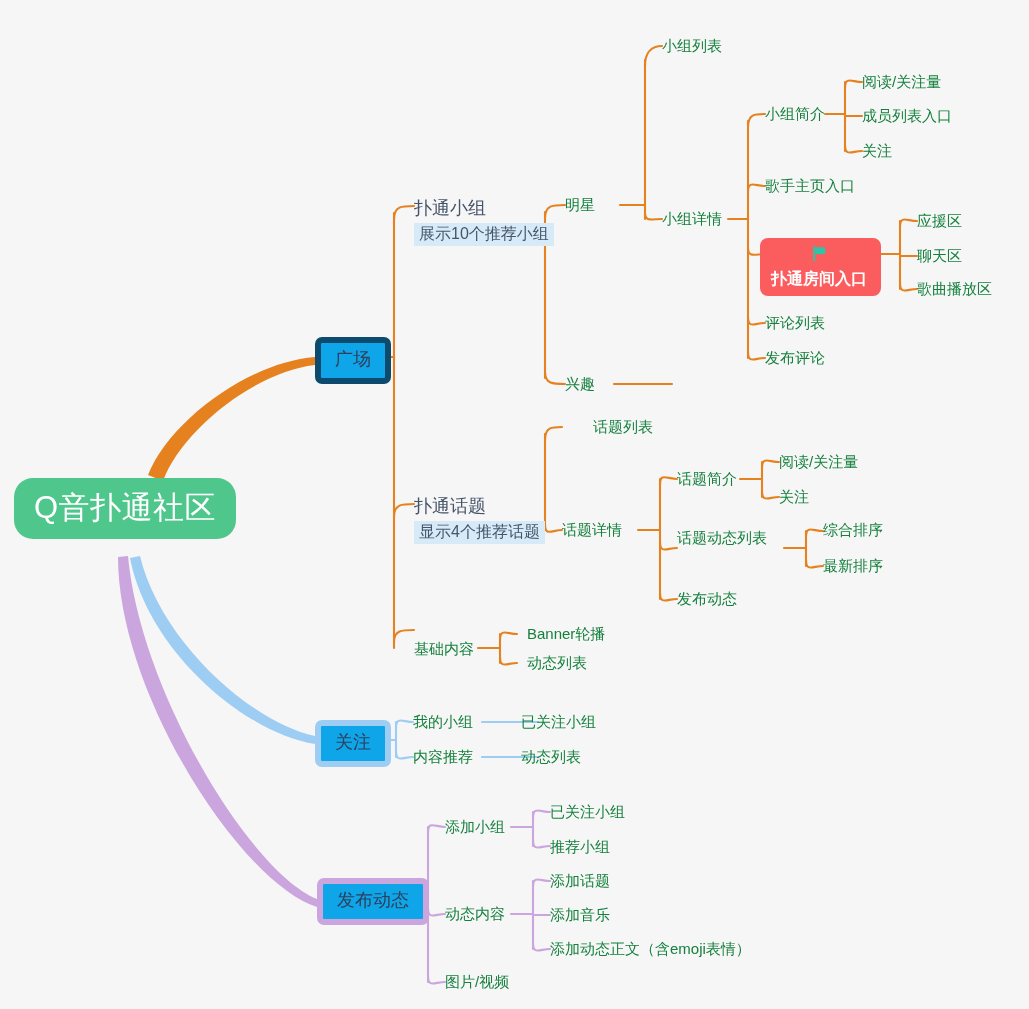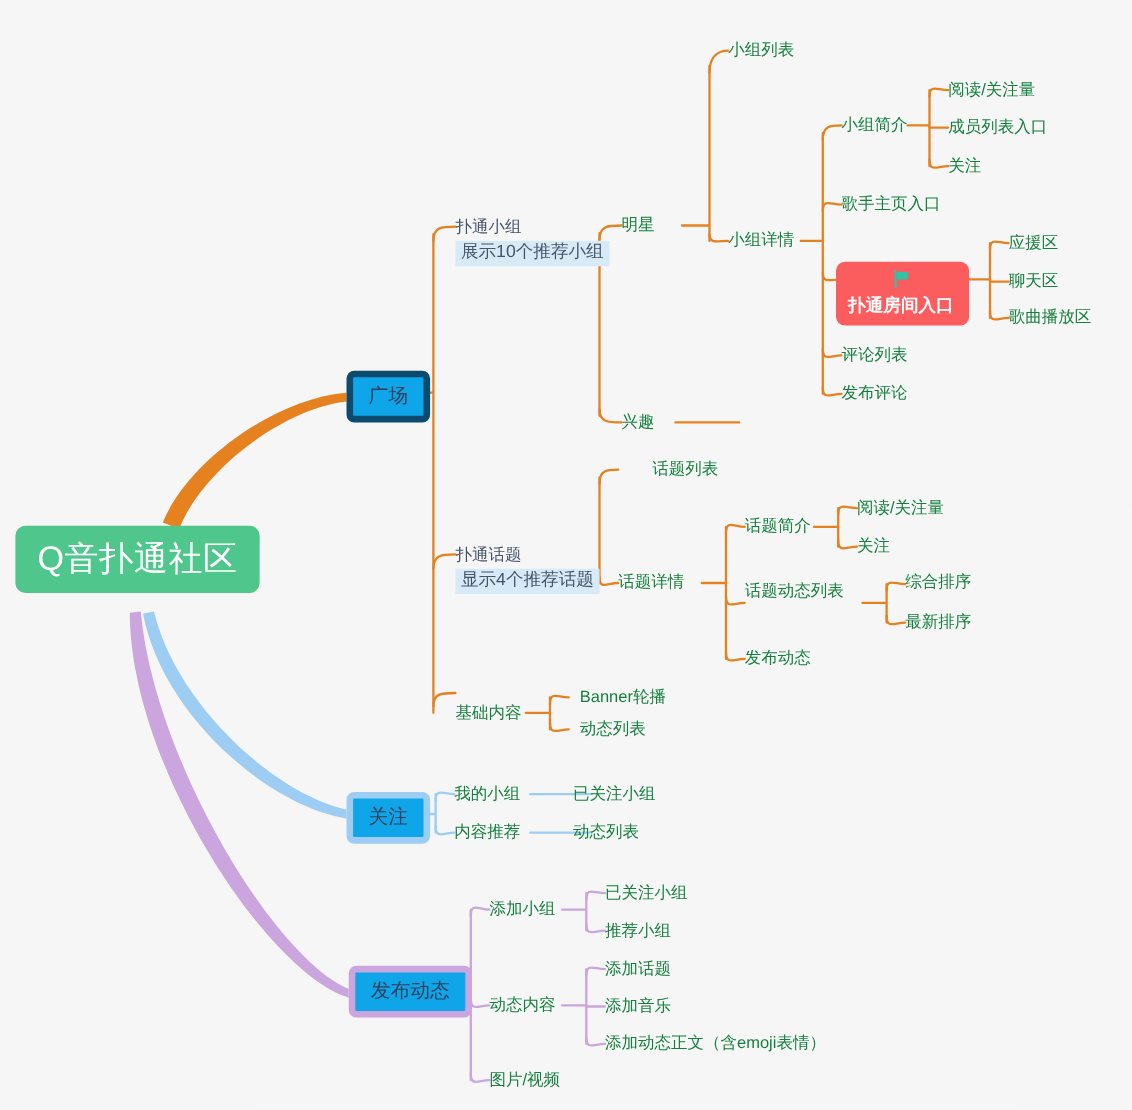--- a/index.html
+++ b/index.html
@@ -21,21 +21,21 @@
     pointer-events: none;
   }
   .node {
     position: absolute;
     white-space: nowrap;
     box-sizing: border-box;
   }
   
   .root {
     background: #4ec68c;
-    border-radius: 9px;
+    border-radius: 19px;
     color: #ffffff;
     font-size: 31px;
     letter-spacing: 0.5px;
     padding: 14px 20px 16px 20px;
     line-height: 1.0;
   }
   
   .boxed {
     background: #0ea5e9;
     border: 6px solid #0c4a6e;
@@ -52,21 +52,21 @@
   .leaf {
     color: #15803d;
     font-size: 15px;
     line-height: 1.15;
   }
 
   
   .withnote { display: block; }
   .withnote .title {
     color: #45546b;
-    font-size: 15px;
+    font-size: 18px;
     line-height: 1.2;
     margin-bottom: 3px;
   }
   .note {
     display: inline-block;
     background: #d7eaf7;
     color: #46556c;
     font-size: 16px;
     padding: 2px 5px 3px 5px;
     line-height: 1.15;

